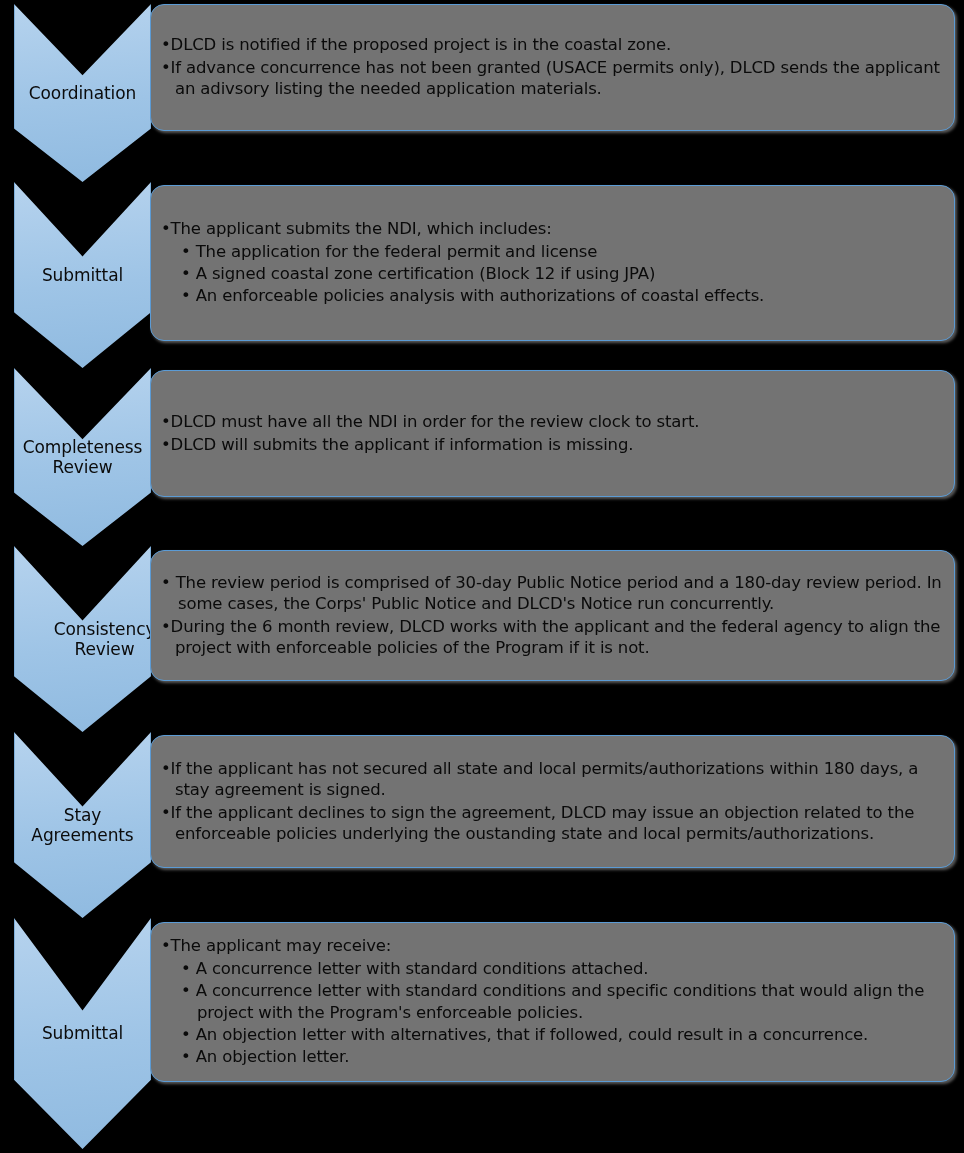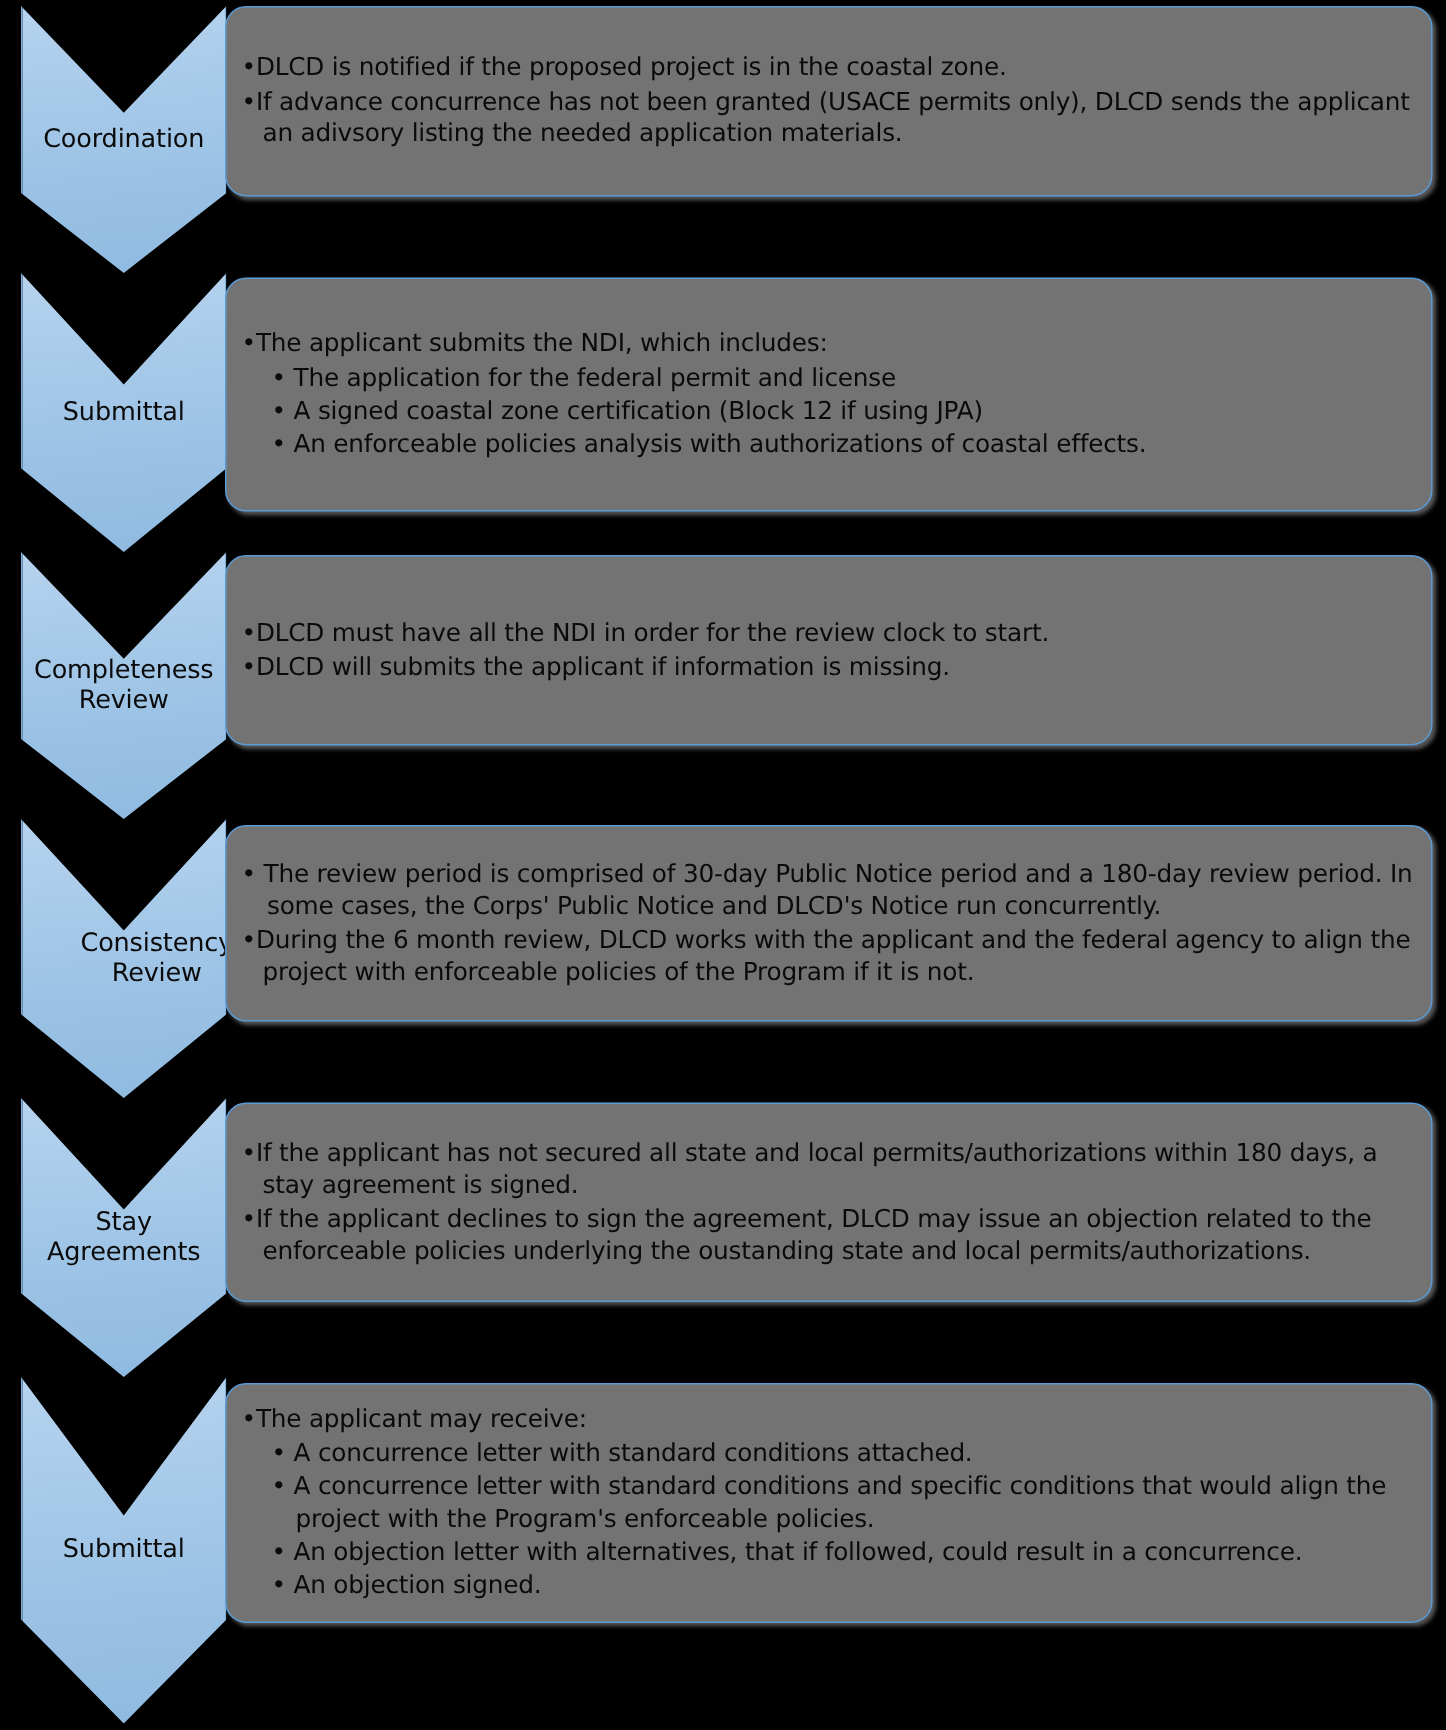--- a/index.html
+++ b/index.html
@@ -145,16 +145,16 @@
     </div>
     <div class="chevron" style="top: 918px; height: 231px;">
       <div class="chevron-label">Submittal</div>
     </div>
     <div class="card" style="top: 922px; height: 160px;">
       <ul class="bullets">
         <li class="bullets-item"><span class="bul">•</span><span>The applicant may receive:</span></li>
         <li class="bullets-item lvl2"><span class="bul">• </span><span>A concurrence letter with standard conditions attached.</span></li>
         <li class="bullets-item lvl2"><span class="bul">• </span><span>A concurrence letter with standard conditions and specific conditions that would align the project with the Program's enforceable policies.</span></li>
         <li class="bullets-item lvl2"><span class="bul">• </span><span>An objection letter with alternatives, that if followed, could result in a concurrence.</span></li>
-        <li class="bullets-item lvl2"><span class="bul">• </span><span>An objection signed.</span></li>
+        <li class="bullets-item lvl2"><span class="bul">• </span><span>An objection letter.</span></li>
       </ul>
     </div>
   </div>
 
 </body></html>

